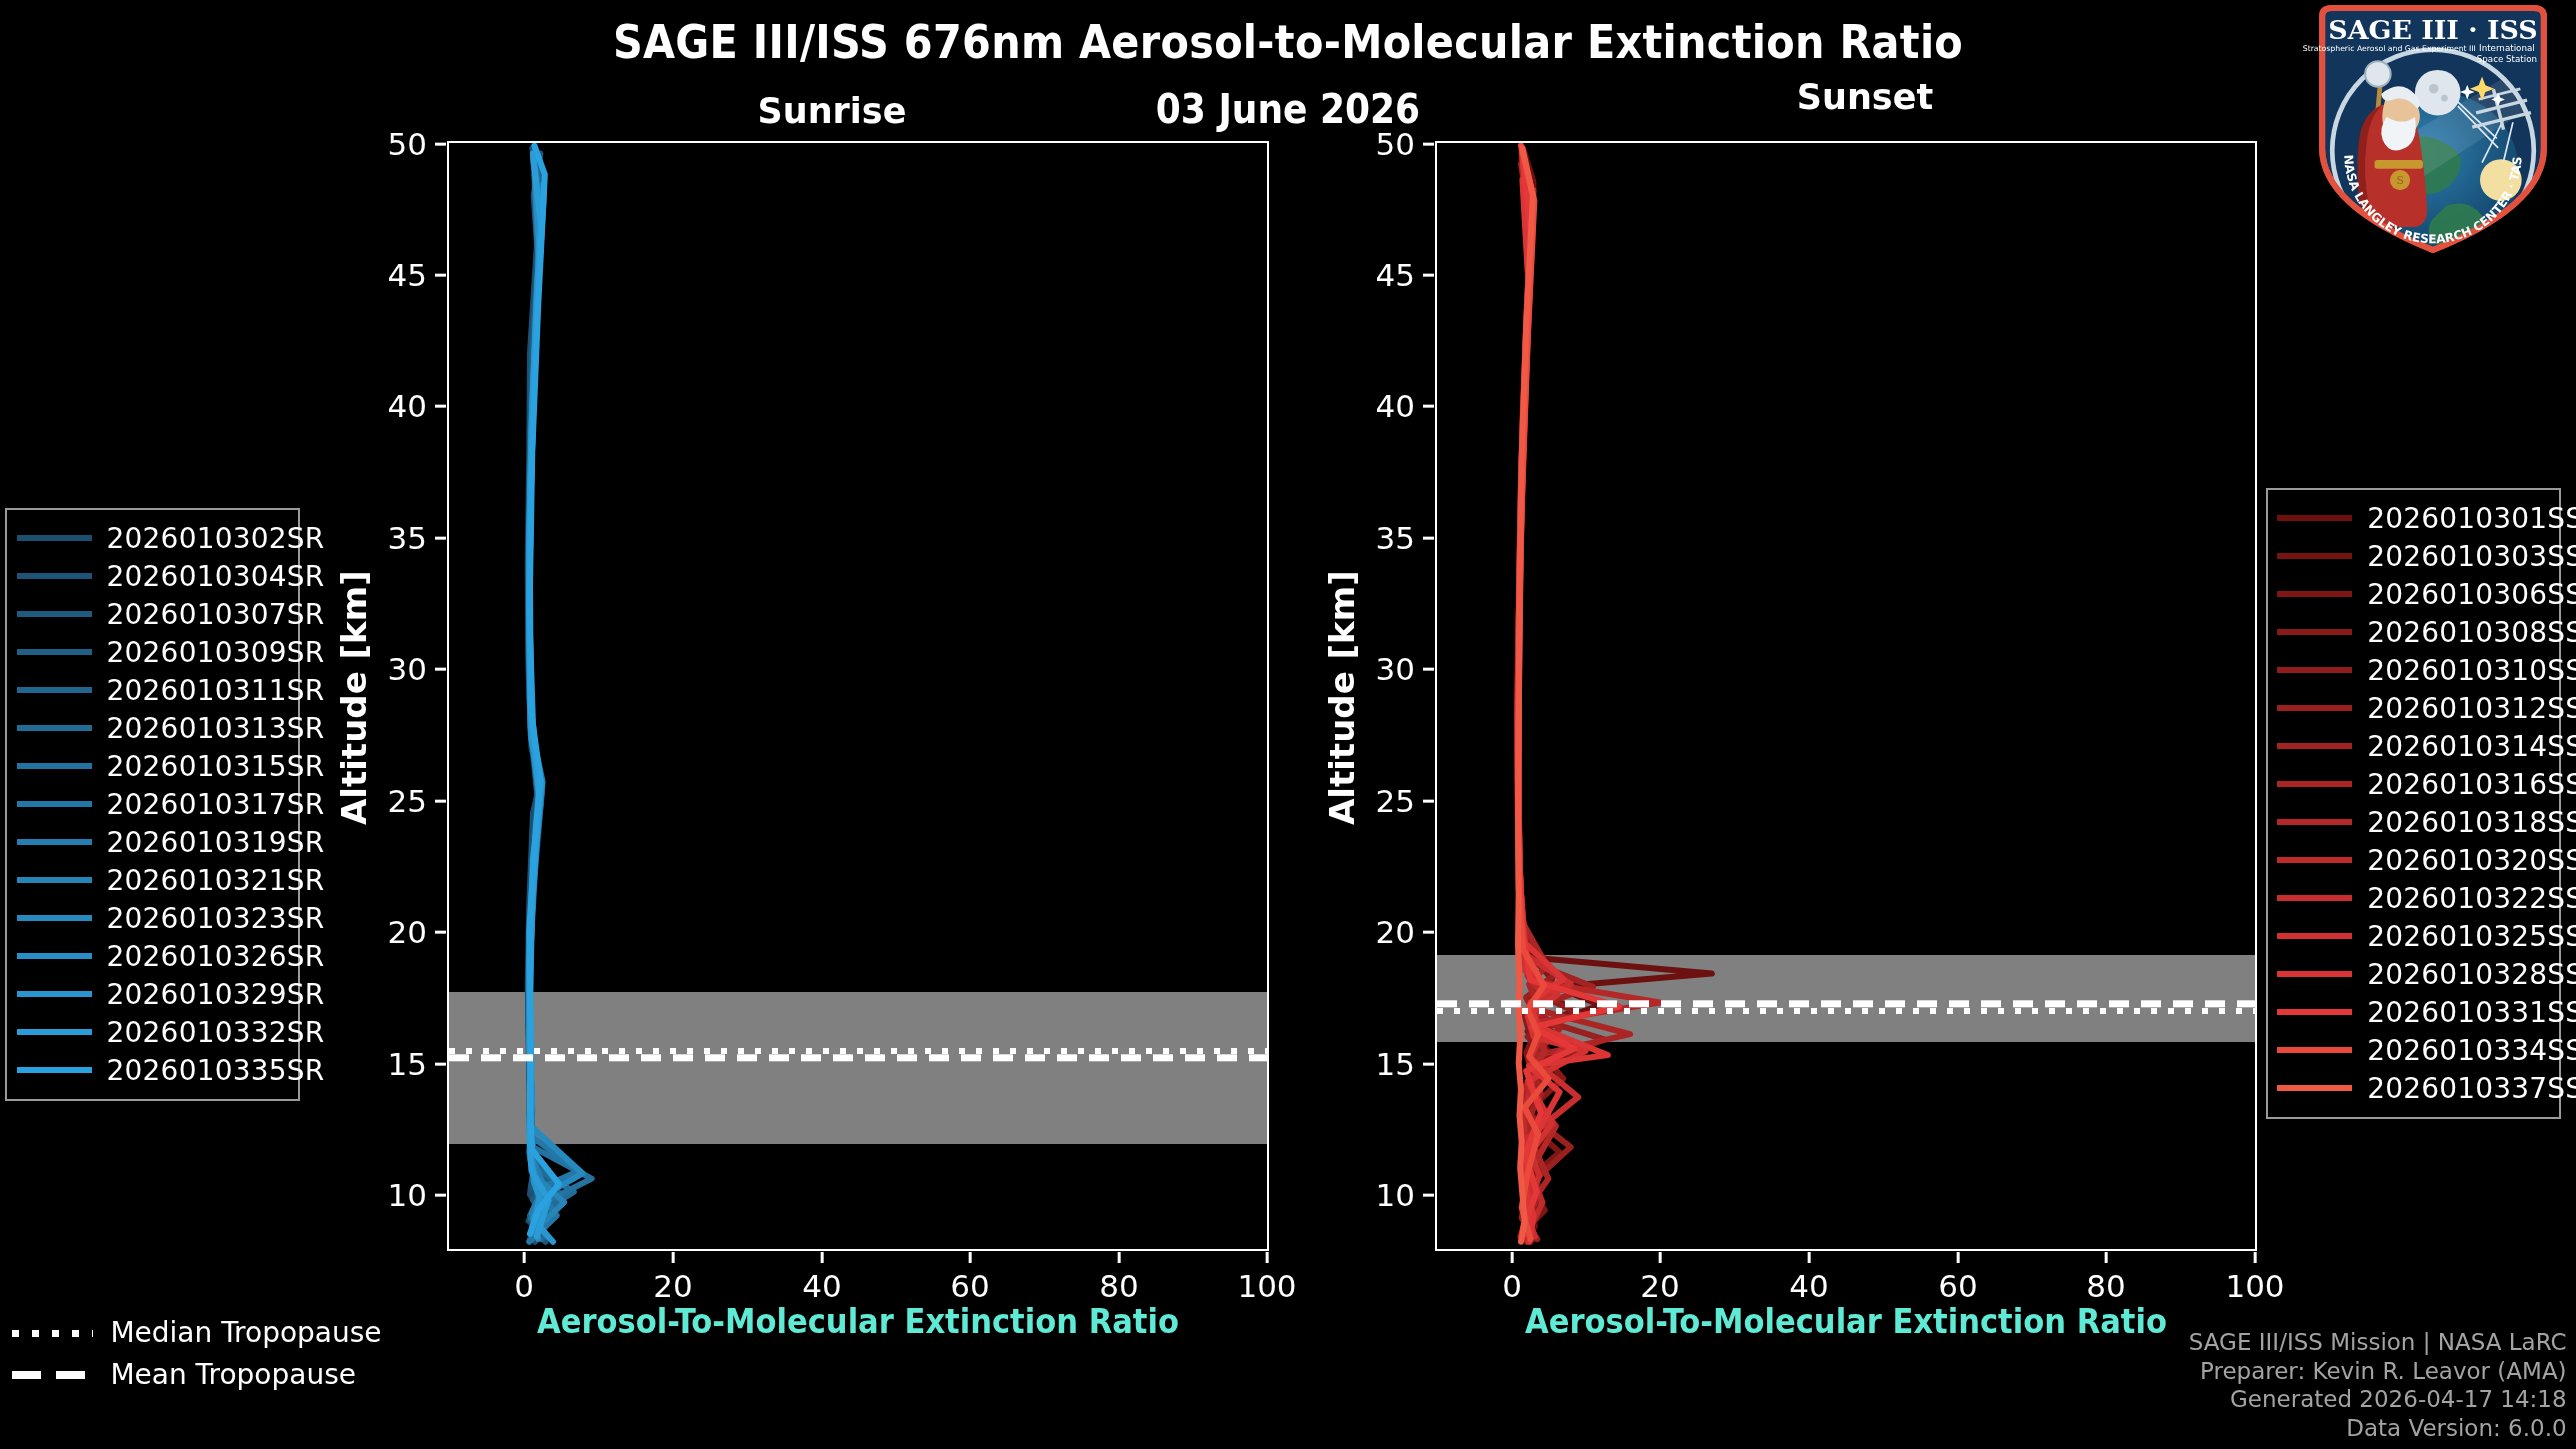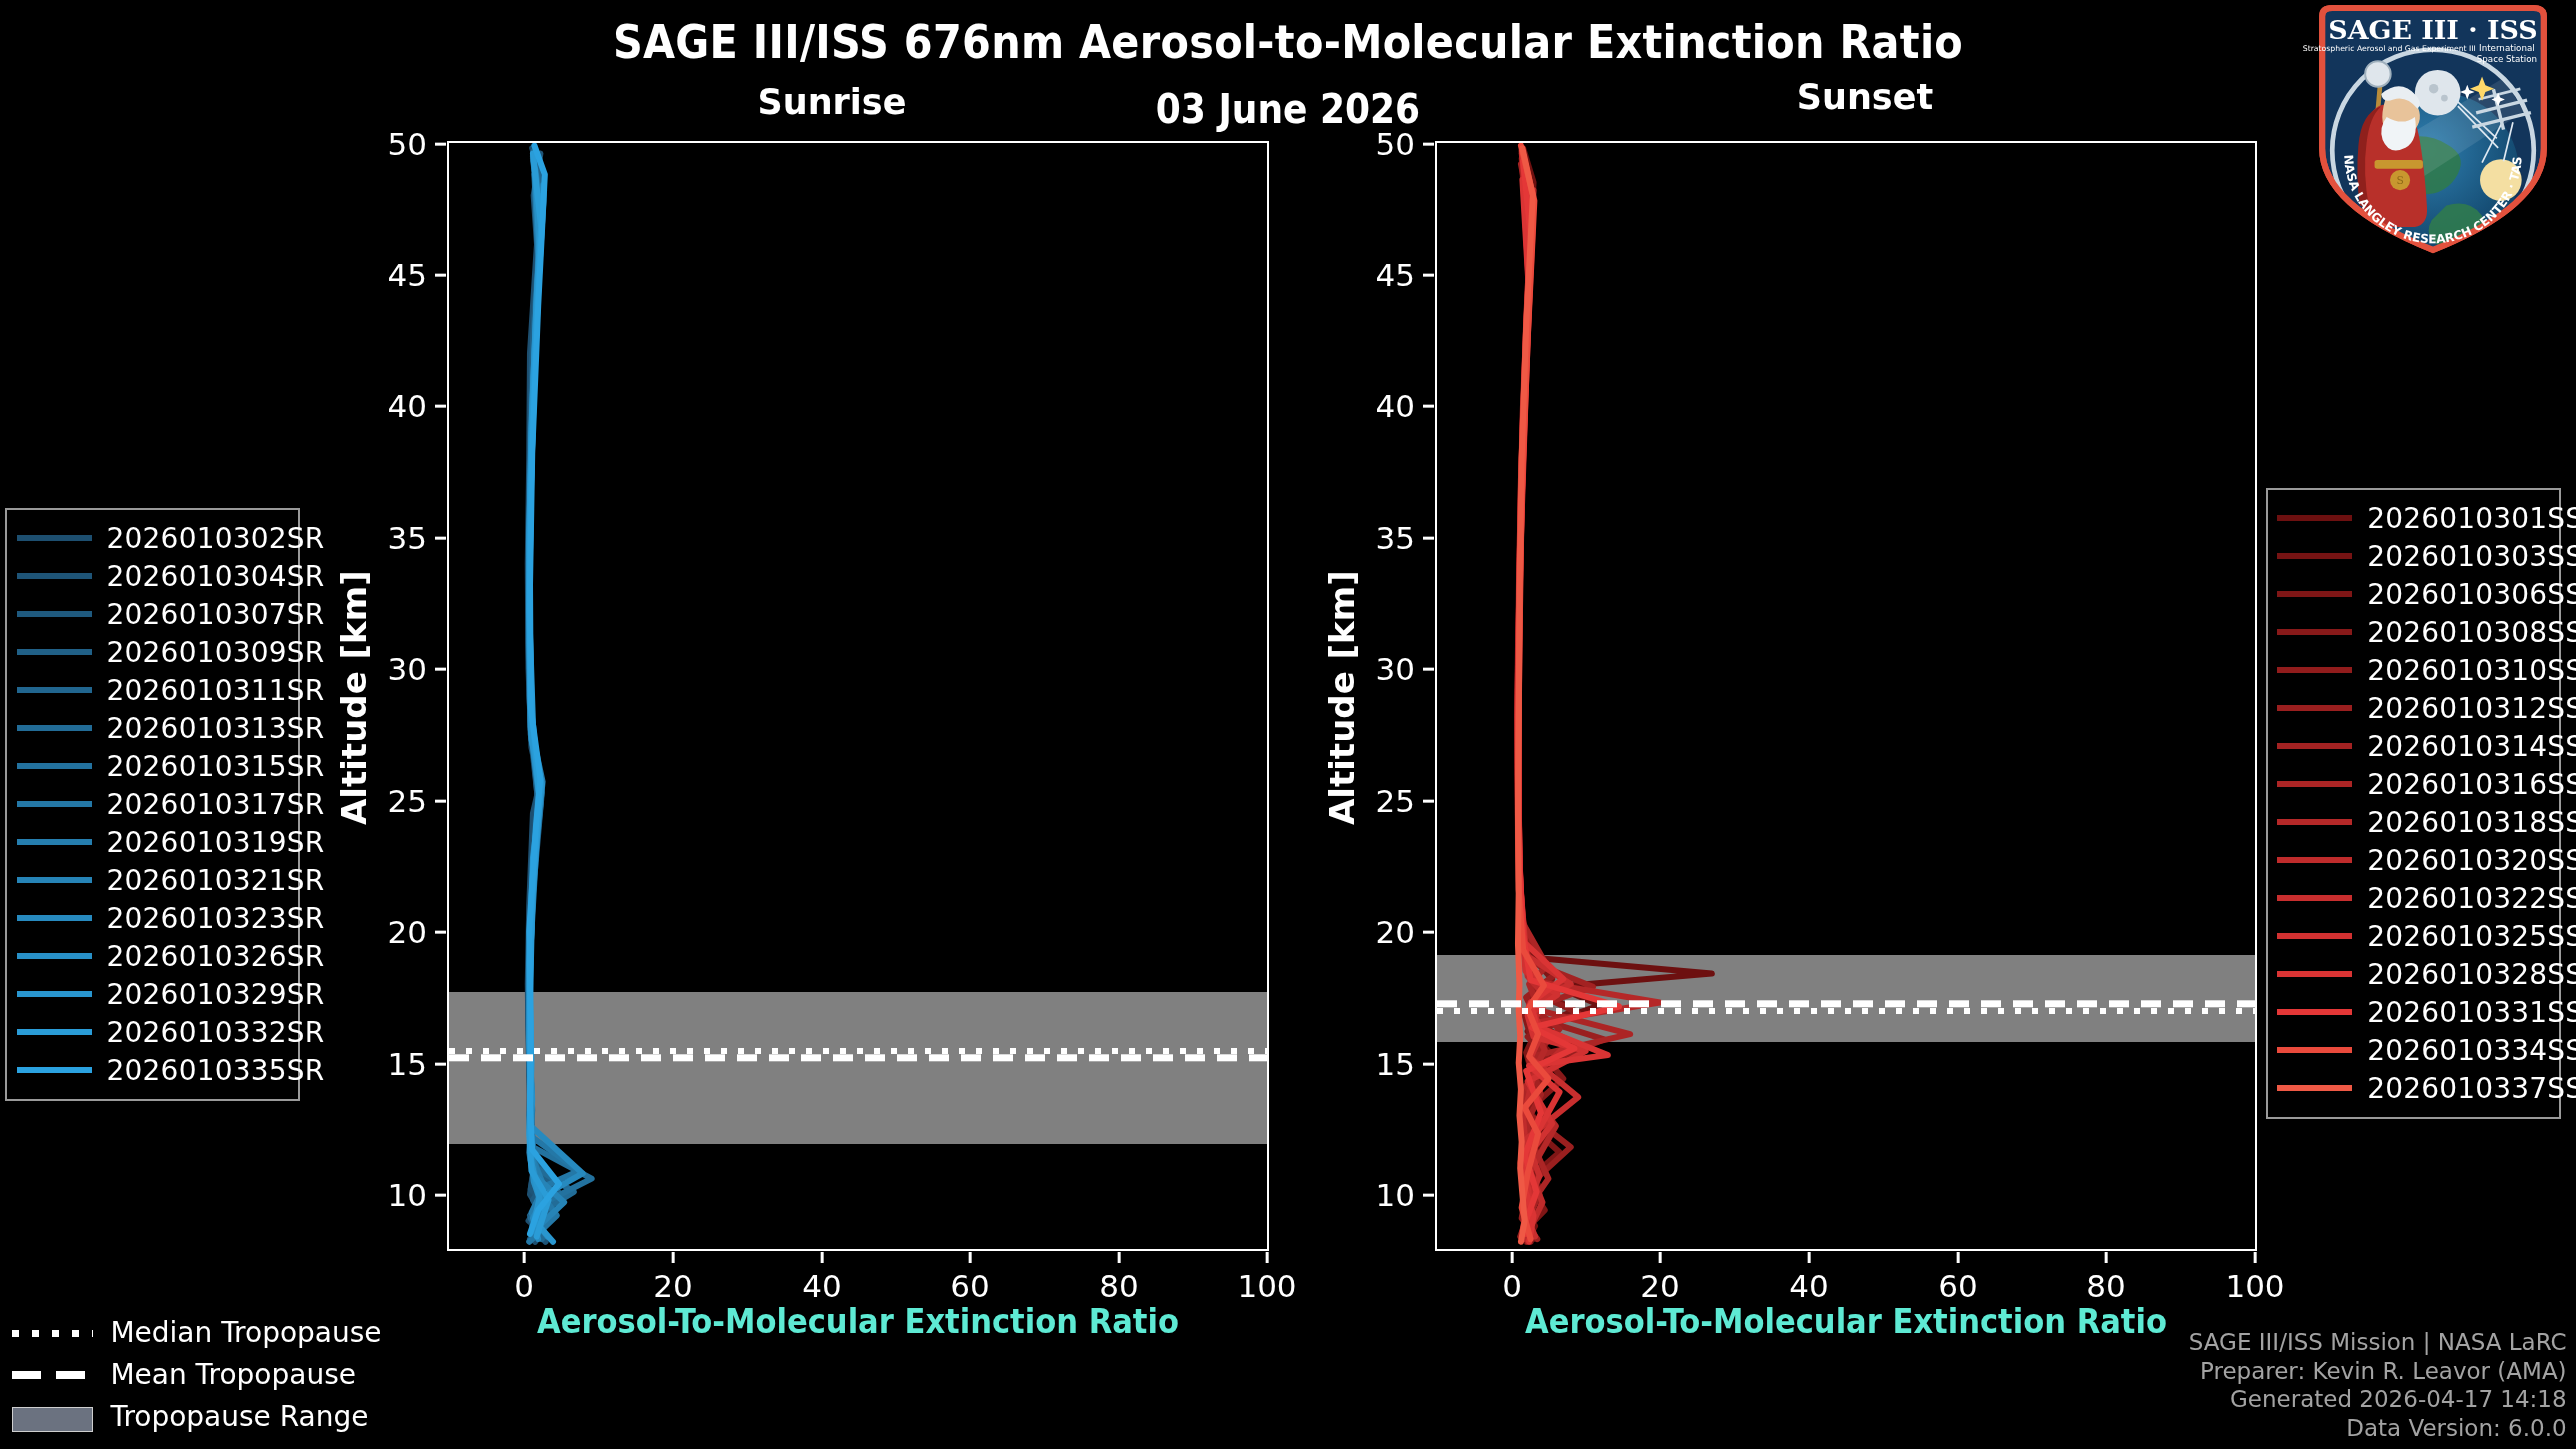--- a/index.html
+++ b/index.html
@@ -13,21 +13,21 @@
     font-family:"DejaVu Sans Condensed","DejaVu Sans",sans-serif;
   }
   #sub-title{
     position:absolute;left:0;top:86px;width:2576px;text-align:center;
     font-size:40px;font-weight:bold;color:#fff;
     font-family:"DejaVu Sans Condensed","DejaVu Sans",sans-serif;
   }
   .panel-title{
     position:absolute;font-size:35px;font-weight:bold;color:#fff;text-align:center;
   }
-  #panel-title-sunrise{left:644px;top:82px;width:376px;}
+  #panel-title-sunrise{left:644px;top:91px;width:376px;}
   #panel-title-sunset{left:1677px;top:77px;width:376px;}
 
   
   .plot-frame{position:absolute;border:2.7px solid #fff;background:#000;box-sizing:border-box;}
   #plot-left{left:447px;top:141px;width:822px;height:1110px;}
   #plot-right{left:1435px;top:141px;width:822px;height:1110px;}
   .plot-inner{position:absolute;inset:0;overflow:hidden;}
 
   
   .ytick-label{position:absolute;right:0;font-size:31px;color:#fff;text-align:right;
@@ -343,26 +343,20 @@
     <span class="tl-key">
         <span class="tl-dot"></span>
       </span>
     <span class="tl-text">Median Tropopause</span>
   </div>
   <div class="tl-row">
     <span class="tl-key">
         <span class="tl-dash"></span>
       </span>
     <span class="tl-text">Mean Tropopause</span>
-  </div>
-  <div class="tl-row">
-    <span class="tl-key">
-        <span class="tl-box"></span>
-      </span>
-    <span class="tl-text">Tropopause Range</span>
   </div>
 </div>
 
 <div id="credits">
   <div>SAGE III/ISS Mission | NASA LaRC</div>
   <div>Preparer: Kevin R. Leavor (AMA)</div>
   <div>Generated 2026-04-17 14:18</div>
   <div>Data Version: 6.0.0</div>
 </div>
 

